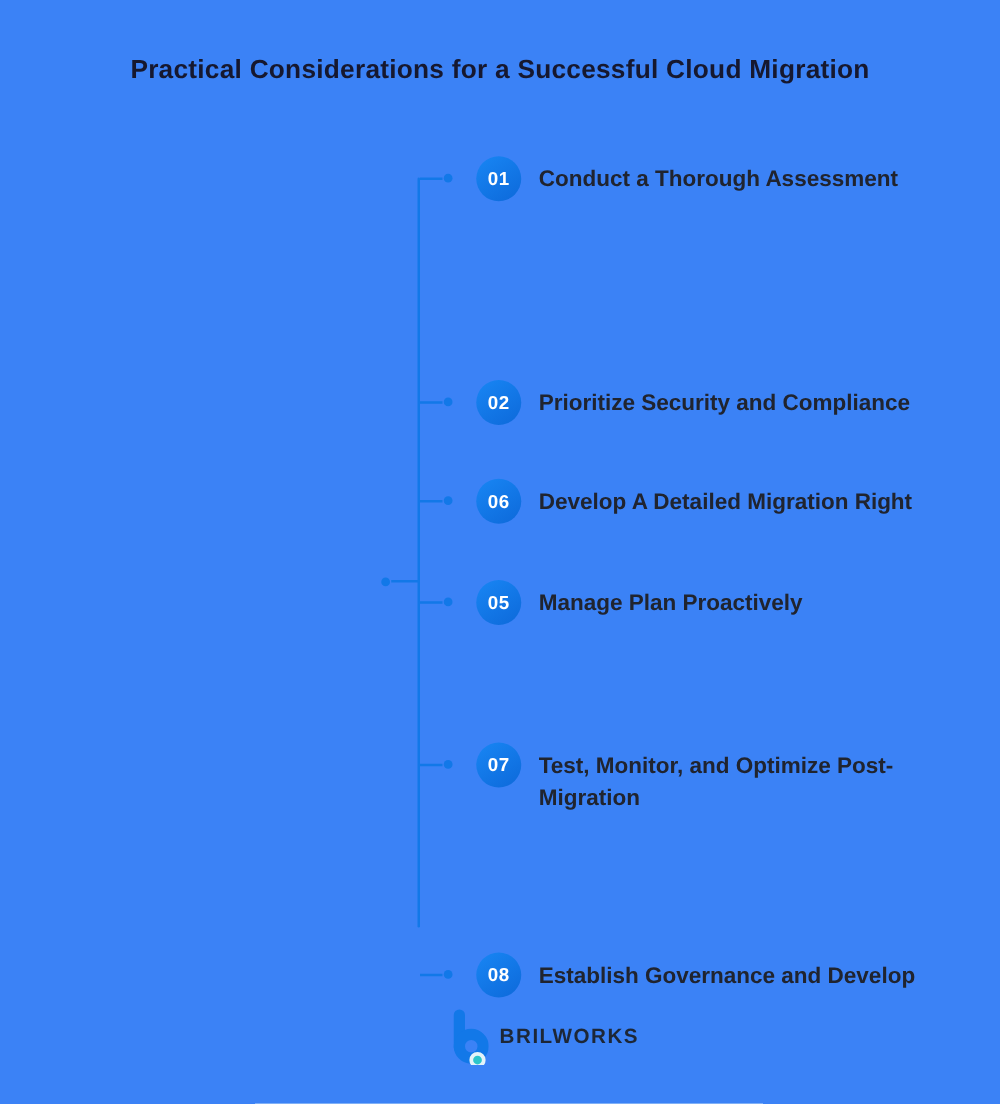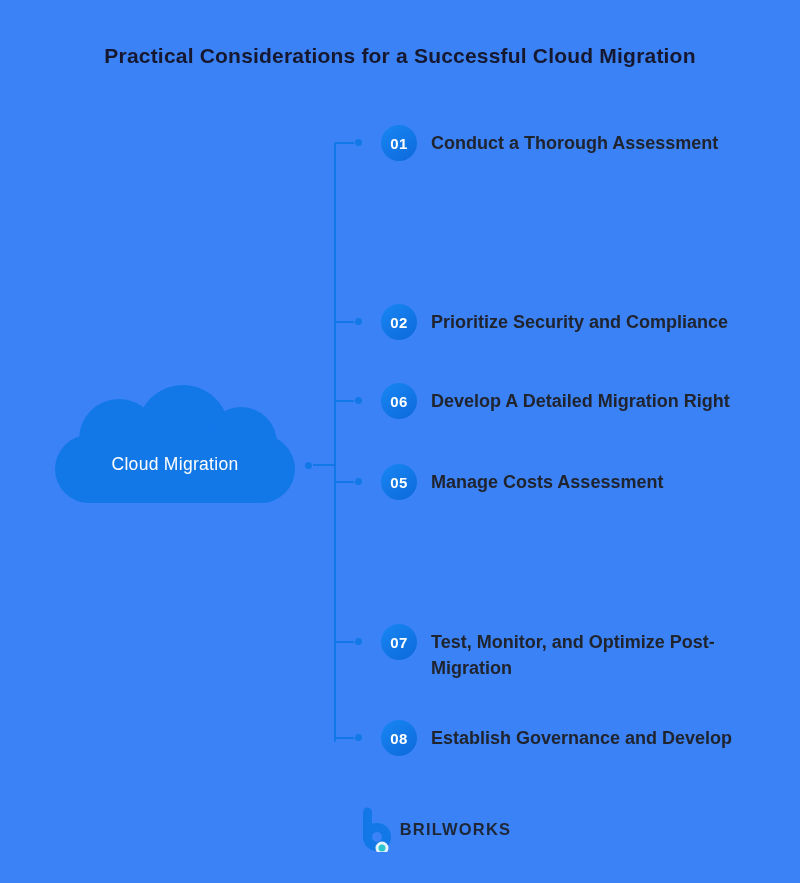--- a/index.html
+++ b/index.html
@@ -56,31 +56,20 @@
     font-size:16.5px; font-weight:700; color:#1d2737; letter-spacing:1.2px;
   }
 </style>
 </head>
 <body>
 
 <div class="canvas">
 
   <div class="title">Practical Considerations for a Successful Cloud Migration</div>
 
-  <div class="cloud">
-    <svg width="240" height="120" viewBox="0 0 240 120">
-      <g fill="#1278e8">
-        <circle cx="64" cy="56" r="40"></circle>
-        <circle cx="128" cy="48" r="46"></circle>
-        <circle cx="186" cy="60" r="36"></circle>
-        <rect x="0" y="52" width="240" height="68" rx="34"></rect>
-      </g>
-    </svg>
-    <div class="cloud-label">Cloud Migration</div>
-  </div>
 
   <div class="cloud-dot"></div>
   <div class="cloud-line"></div>
   <div class="vline"></div>
 
   <div class="row" style="top:125px">
     <span class="tick"></span>
     <span class="dot"></span>
     <span class="badge">01</span>
     <span class="label">Conduct a Thorough Assessment</span>
@@ -98,32 +87,32 @@
     <span class="tick"></span>
     <span class="dot"></span>
     <span class="badge">06</span>
     <span class="label">Develop A Detailed Migration Right</span>
   </div>
 
   <div class="row" style="top:464px">
     <span class="tick"></span>
     <span class="dot"></span>
     <span class="badge">05</span>
-    <span class="label">Manage Costs Assessment</span>
+    <span class="label">Manage Plan Proactively</span>
   </div>
 
 
-  <div class="row" style="top:624px">
+  <div class="row" style="top:594px">
     <span class="tick"></span>
     <span class="dot"></span>
     <span class="badge">07</span>
     <span class="label">Test, Monitor, and Optimize Post-Migration</span>
   </div>
 
-  <div class="row" style="top:720px">
+  <div class="row" style="top:762px">
     <span class="tick"></span>
     <span class="dot"></span>
     <span class="badge">08</span>
     <span class="label">Establish Governance and Develop</span>
   </div>
 
   <div class="footer">
     <svg width="30" height="46" viewBox="0 0 30 46">
       <line x1="6.5" y1="6" x2="6.5" y2="32" stroke="#1278e8" stroke-width="9" stroke-linecap="round"></line>
       <circle cx="16" cy="31" r="9.5" fill="none" stroke="#1278e8" stroke-width="9"></circle>

